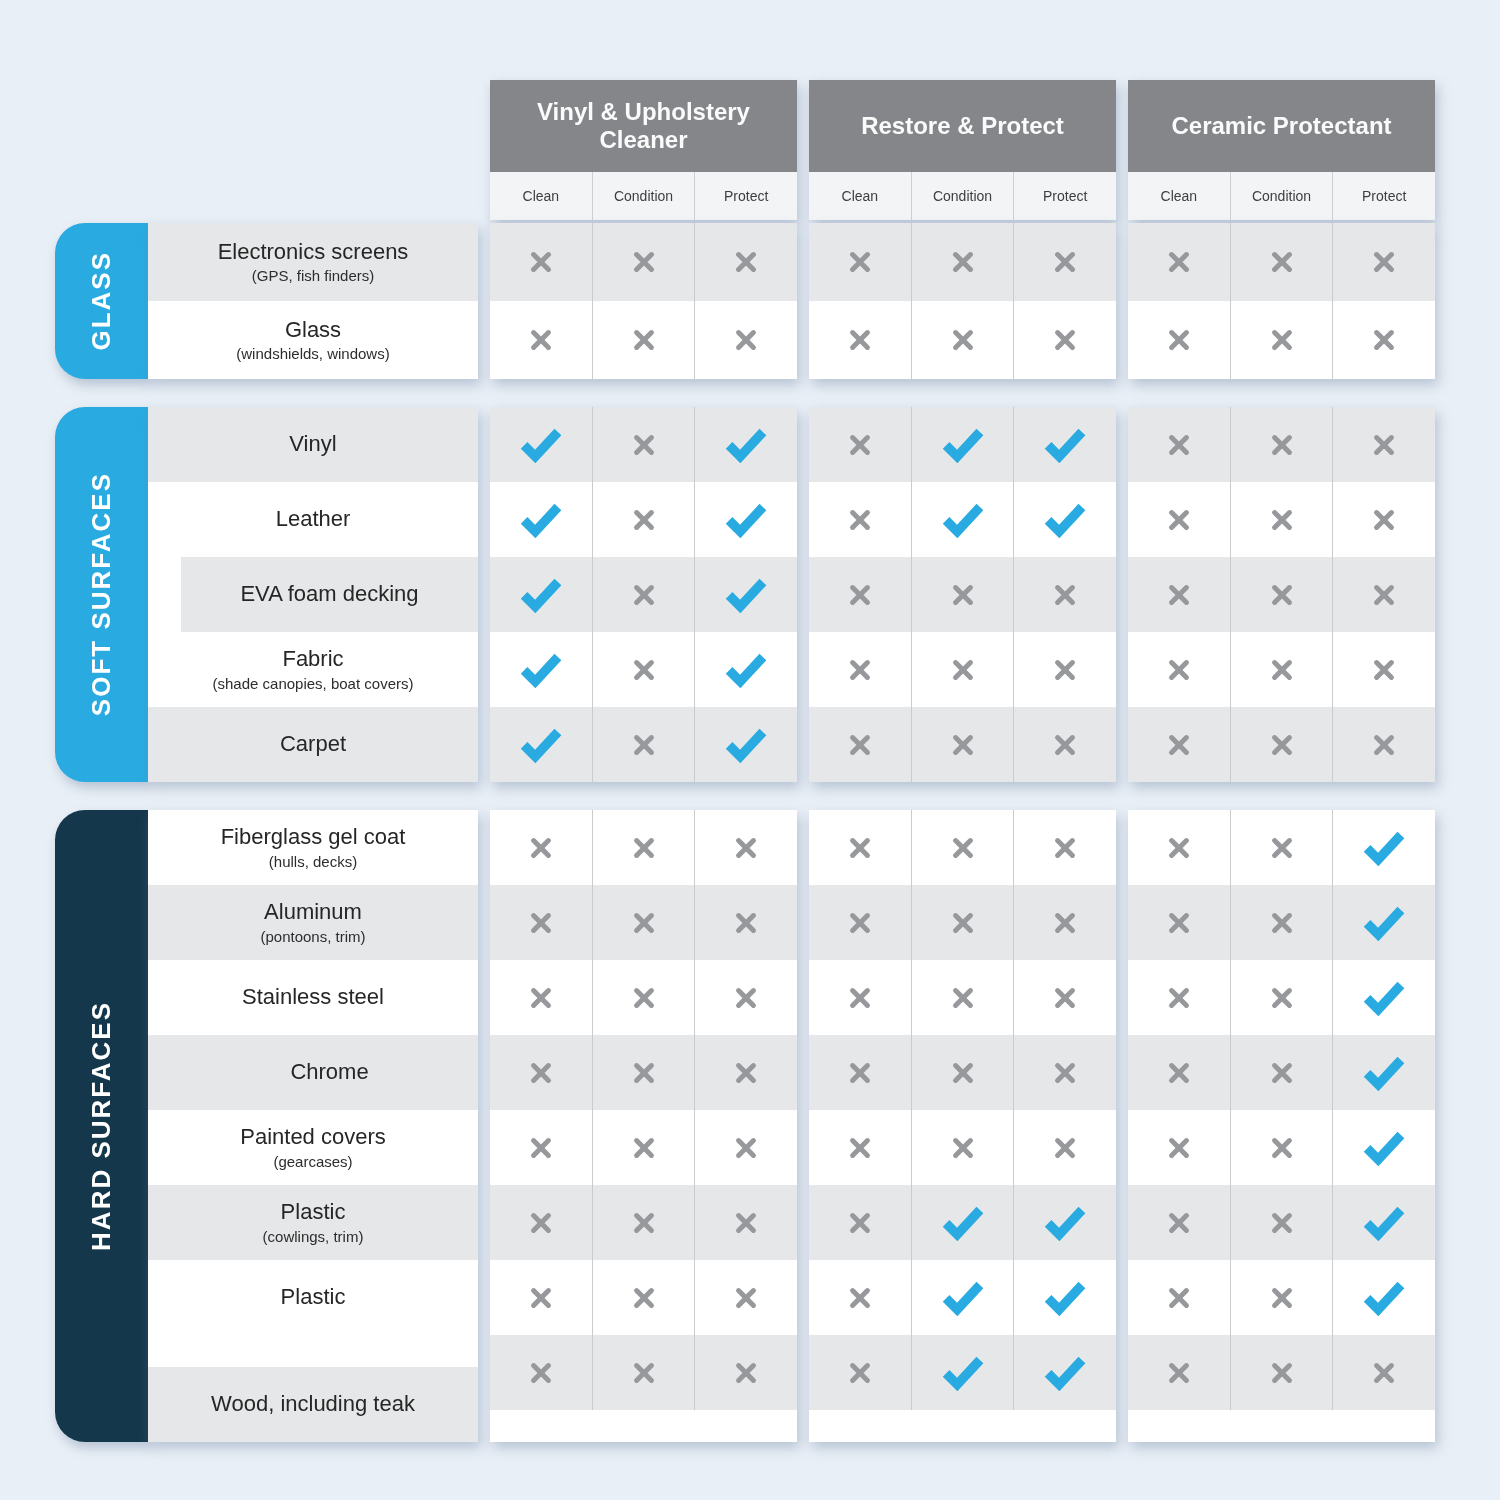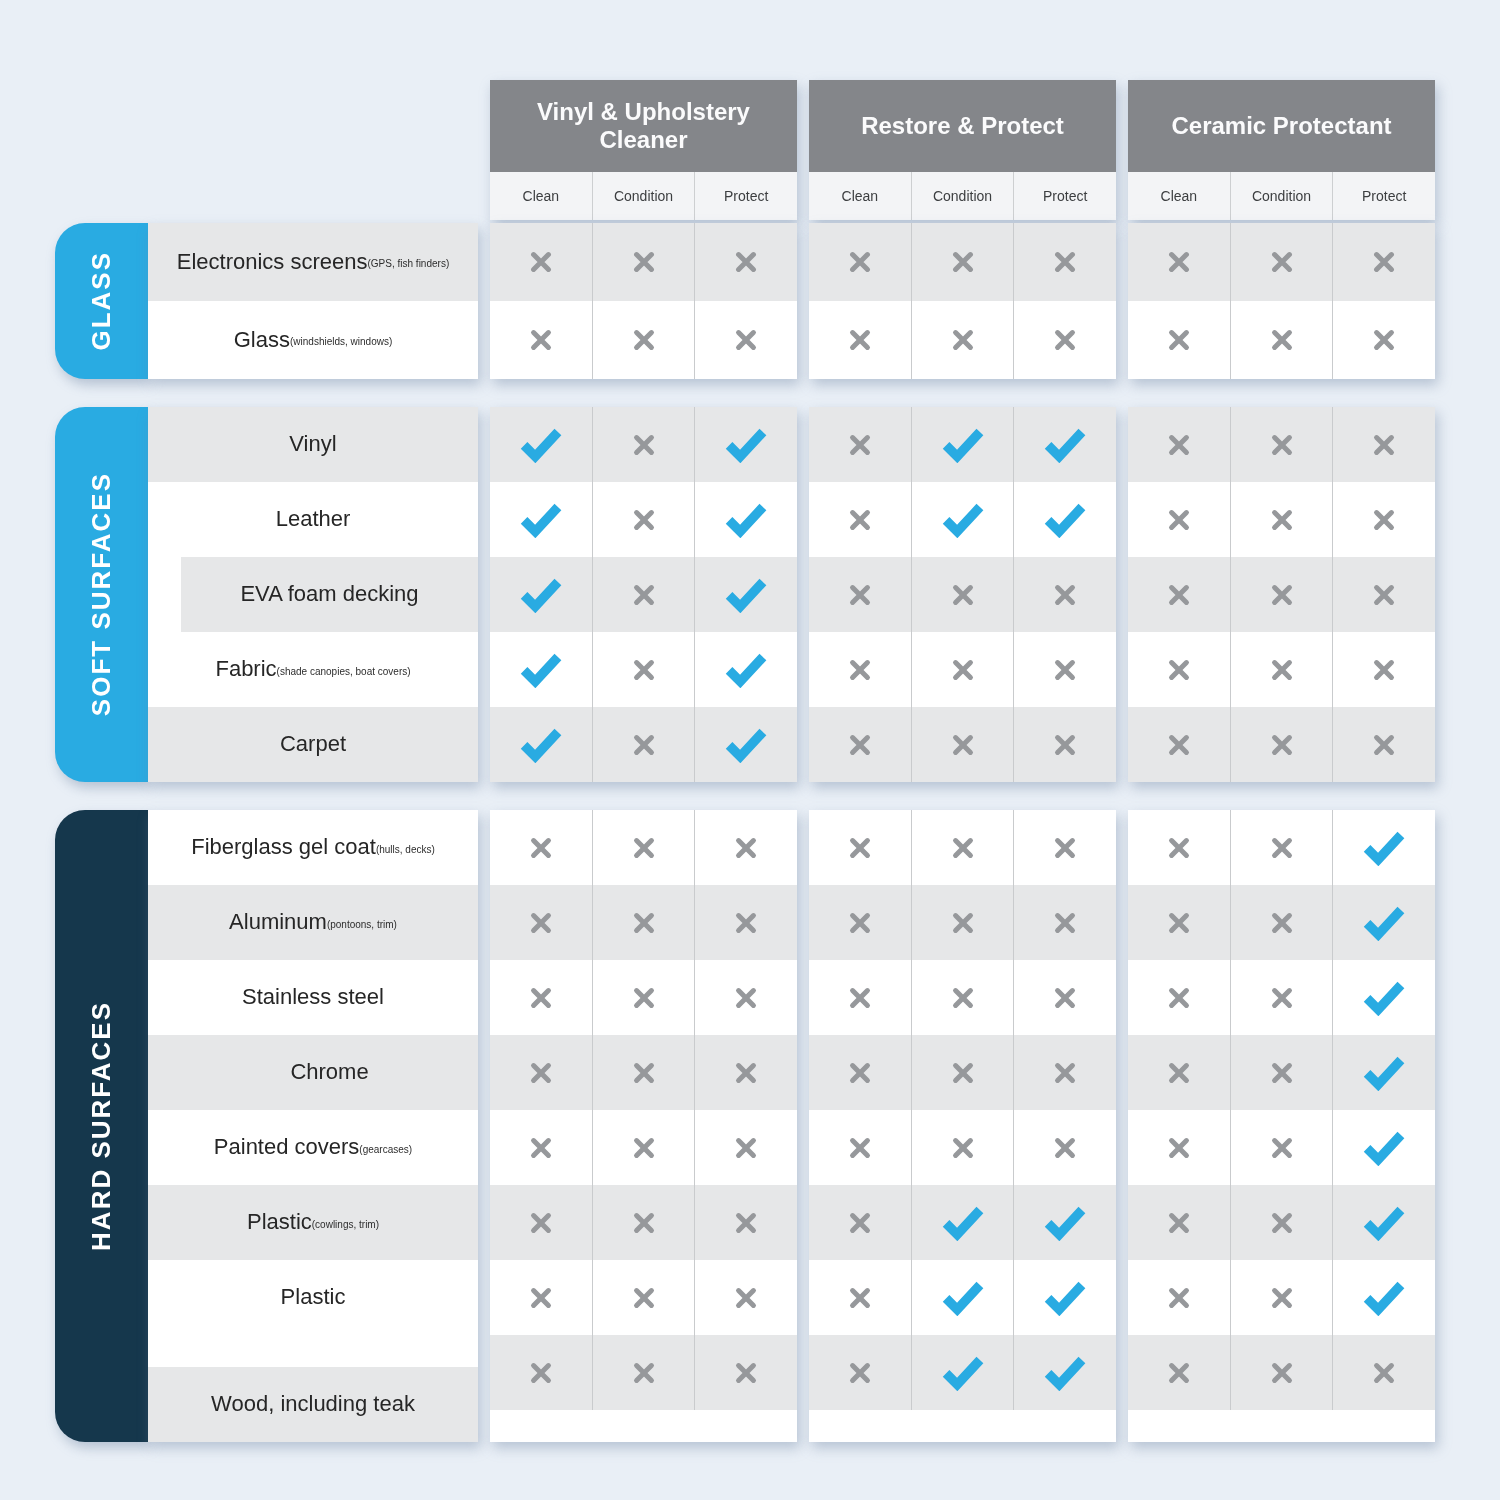--- a/index.html
+++ b/index.html
@@ -41,26 +41,26 @@
   }
   .labels-card{
     width:330px;flex:0 0 330px;background:#ffffff;
     box-shadow:3px 6px 12px rgba(108,130,160,.40);
   }
   .group-card{
     width:307px;flex:0 0 307px;margin-left:12px;background:#ffffff;
     box-shadow:3px 6px 12px rgba(108,130,160,.40);
   }
   .label-row{
-    display:flex;flex-direction:row;align-items:center;justify-content:center;
+    display:flex;flex-direction:column;align-items:center;justify-content:center;
     text-align:center;padding:0 10px;box-sizing:border-box;
   }
   .label-row.gray,.cells-row.gray{background:#e6e7e8;}
   .label-main{font-size:22px;color:#262626;line-height:1.1;}
-  .label-sub{font-size:10px;color:#2d2d2d;margin-top:3px;}
+  .label-sub{font-size:15px;color:#2d2d2d;margin-top:3px;}
   .cells-row{display:flex;}
   .cell{
     flex:1;display:flex;align-items:center;justify-content:center;
     border-left:1px solid #c9cbcd;
   }
   .cell:first-child{border-left:none;}
   .mark{display:flex;align-items:center;justify-content:center;line-height:0;}
 </style>
 </head>
 <body>

